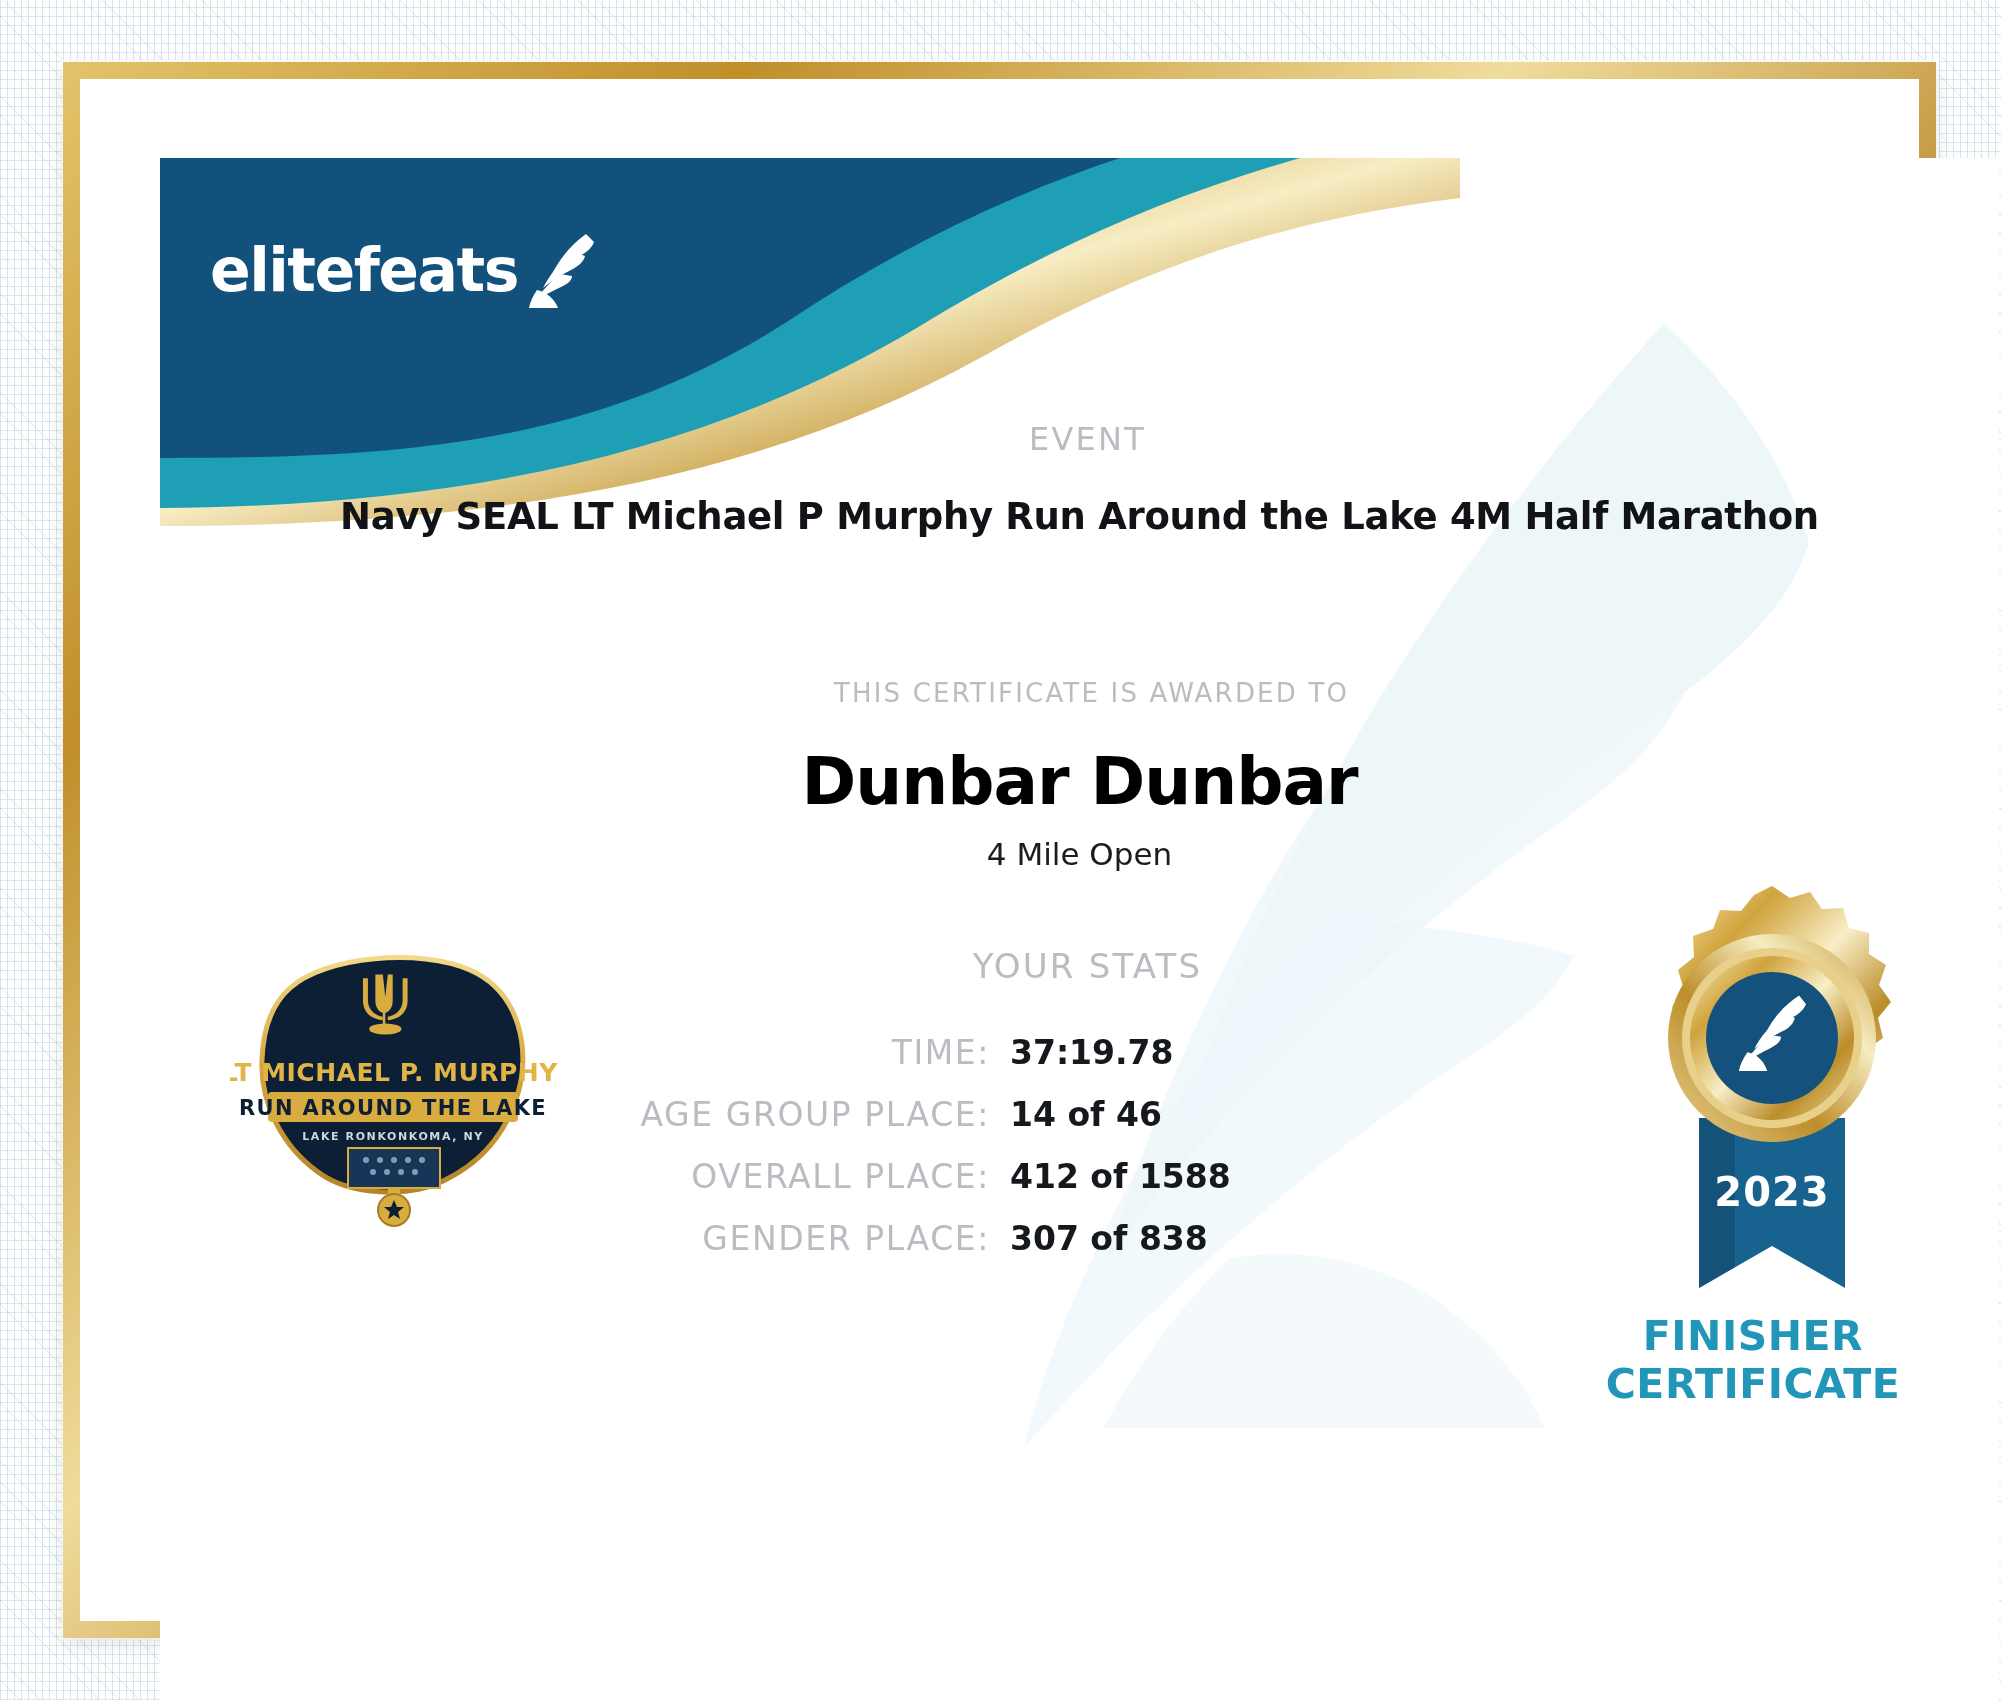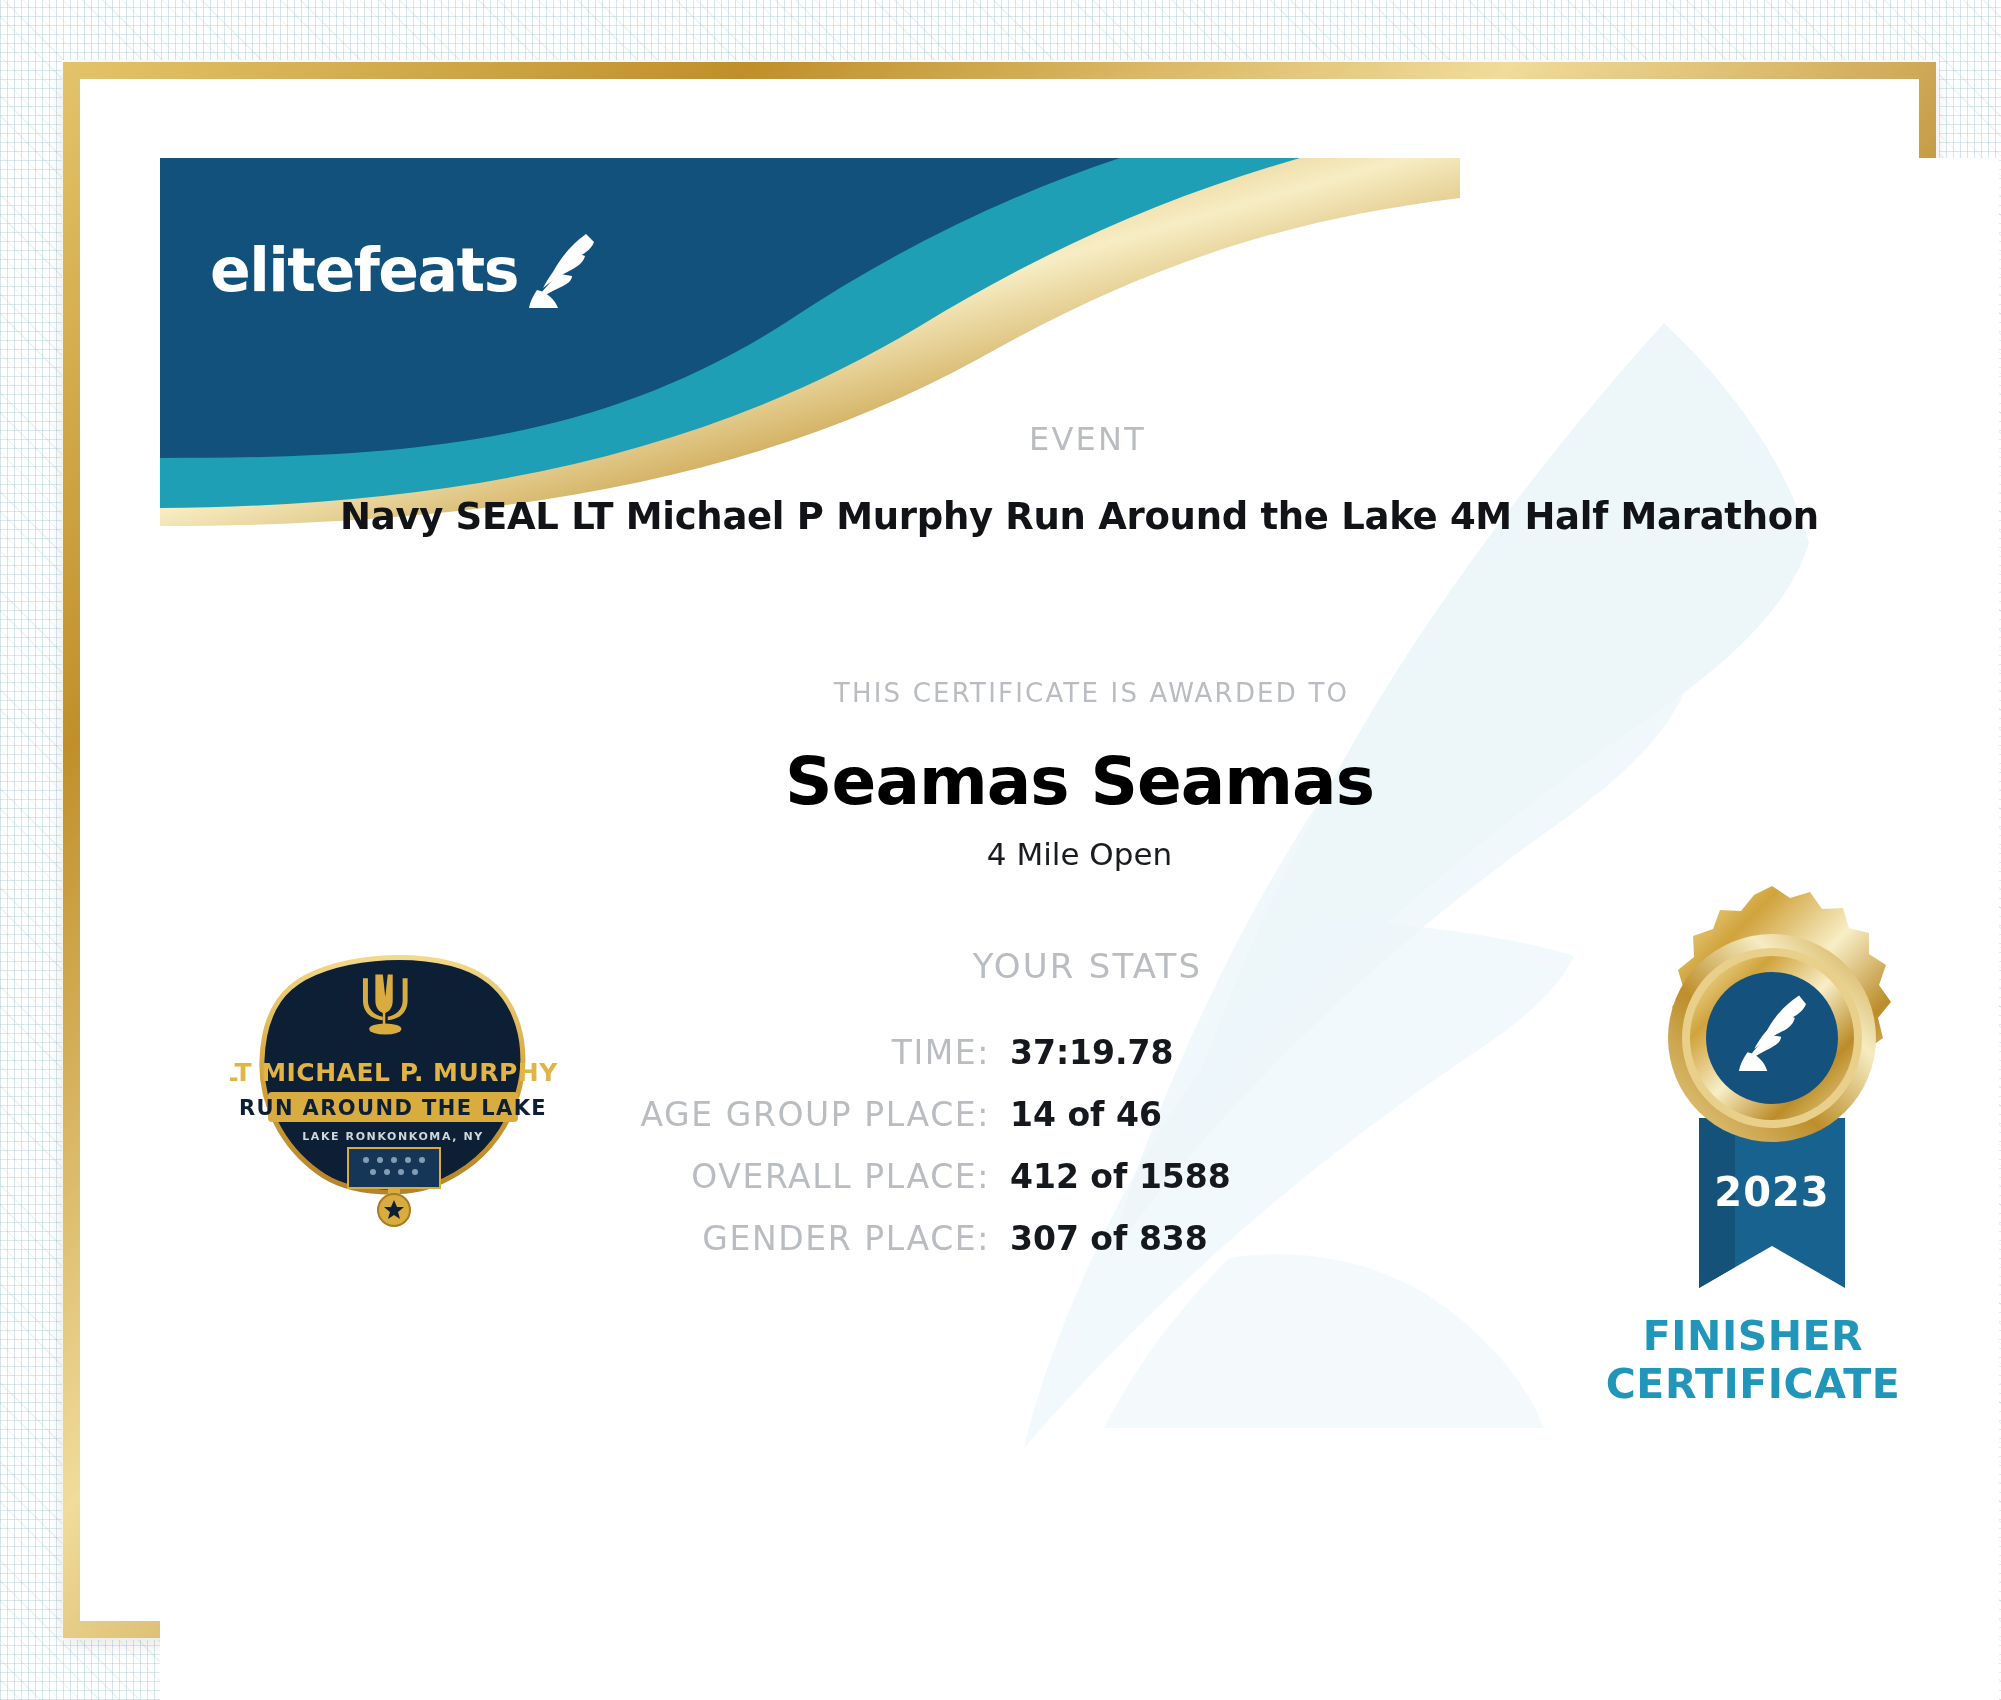--- a/index.html
+++ b/index.html
@@ -267,21 +267,21 @@
             <path d="M36 44 C26 52 17 62 11 72 C19 66 28 61 37 57 C44 54 48 50 48 46 Z"></path>
             <path d="M13 60 C9 66 6 72 5 78 L34 78 C31 70 23 62 13 60 Z"></path>
           </g>
         </svg>
       </div>
 
       <div class="center-col">
         <div class="label-muted event-label">EVENT</div>
         <div class="event-name">Navy SEAL LT Michael P Murphy Run Around the Lake 4M Half Marathon</div>
         <div class="label-muted awarded-label">THIS CERTIFICATE IS AWARDED TO</div>
-        <div class="recipient">Seamas Seamas</div>
+        <div class="recipient">Dunbar Dunbar</div>
         <div class="division">4 Mile Open</div>
         <div class="label-muted stats-label">YOUR STATS</div>
       </div>
 
       <div class="stats">
         <div class="stat-row">
           <span class="stat-key">TIME:</span>
           <span class="stat-val">37:19.78</span>
         </div>
         <div class="stat-row">

